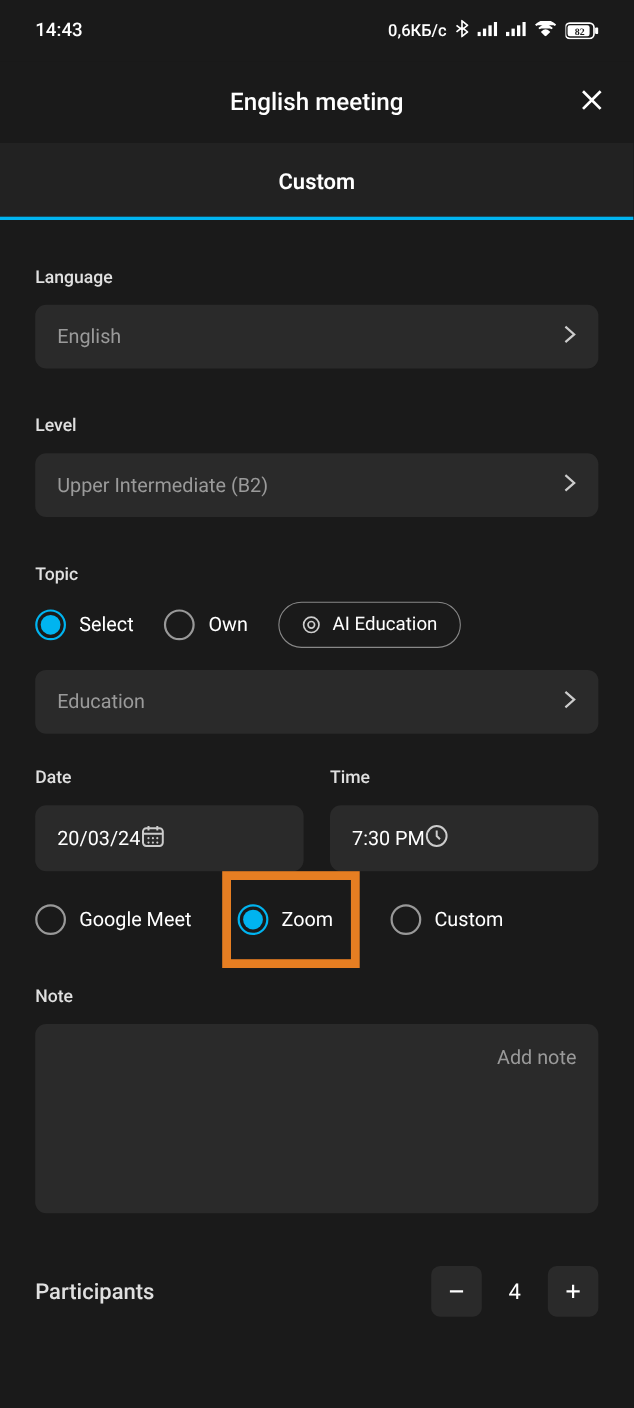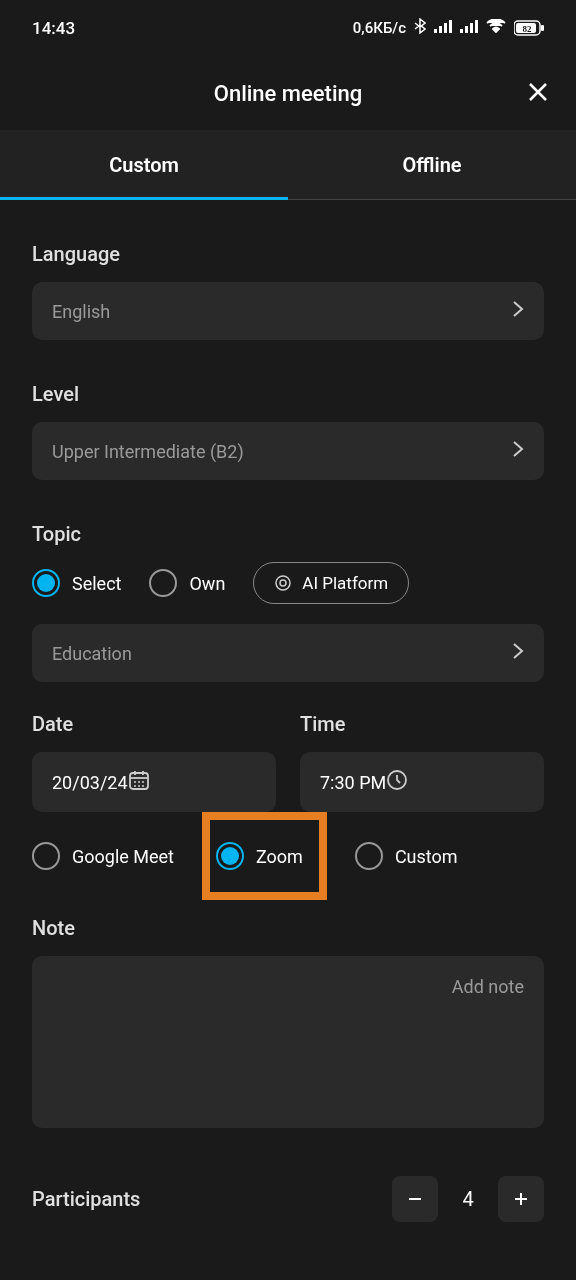--- a/index.html
+++ b/index.html
@@ -70,21 +70,21 @@
       bottom: -1px;
       left: 0;
       right: 0;
       height: 3px;
       background: #00b4f0;
     }
     .content {
       padding: 0 32px;
     }
     .field-label {
-      font-size: 20px;
+      font-size: 16px;
       color: #e0e0e0;
       margin-top: 42px;
       margin-bottom: 16px;
       font-weight: 500;
     }
     .select-box {
       background: #2a2a2a;
       border-radius: 10px;
       padding: 17px 20px;
       display: flex;
@@ -270,31 +270,30 @@
           <rect x="0" y="1" width="26" height="14" rx="4" stroke="#fff" fill="none" stroke-width="1.5"></rect>
           <rect x="2" y="3" width="20" height="10" rx="2" fill="#fff"></rect>
           <rect x="27" y="5" width="3" height="6" rx="1" fill="#fff"></rect>
           <text x="13" y="12" text-anchor="middle" font-size="9" fill="#1a1a1a" font-weight="600">82</text>
         </svg>
     </span>
   </div>
 </div>
 
 <div class="header">
-  <div class="header-title">Online meeting</div>
+  <div class="header-title">English meeting</div>
   <div class="close-btn">
     <svg width="20" height="20" viewBox="0 0 20 20">
         <path d="M2 2 L18 18 M18 2 L2 18" stroke="#fff" stroke-width="2.5"></path>
       </svg>
   </div>
 </div>
 
 <div class="tabs">
   <div class="tab active">Custom</div>
-  <div class="tab">Offline</div>
 </div>
 
 <div class="content">
   <div class="field-label">Language</div>
   <div class="select-box">
     <span class="select-value">English</span>
     <span class="chevron">
       <svg width="12" height="18" viewBox="0 0 12 18">
           <path d="M2 2 L10 9 L2 16" stroke="#ccc" stroke-width="2" fill="none"></path>
         </svg>
@@ -323,21 +322,21 @@
       <div class="radio-circle"></div>
       <span class="radio-label">Own</span>
     </div>
     <div class="pill-btn">
       <span class="ai-icon">
         <svg width="18" height="18" viewBox="0 0 18 18">
             <circle cx="9" cy="9" r="7" stroke="#ccc" fill="none" stroke-width="1.5"></circle>
             <circle cx="9" cy="9" r="3" stroke="#ccc" fill="none" stroke-width="1.5"></circle>
           </svg>
       </span>
-      <span>AI Platform</span>
+      <span>AI Education</span>
     </div>
   </div>
   <div class="select-box">
     <span class="select-value">Education</span>
     <span class="chevron">
       <svg width="12" height="18" viewBox="0 0 12 18">
           <path d="M2 2 L10 9 L2 16" stroke="#ccc" stroke-width="2" fill="none"></path>
         </svg>
     </span>
   </div>

